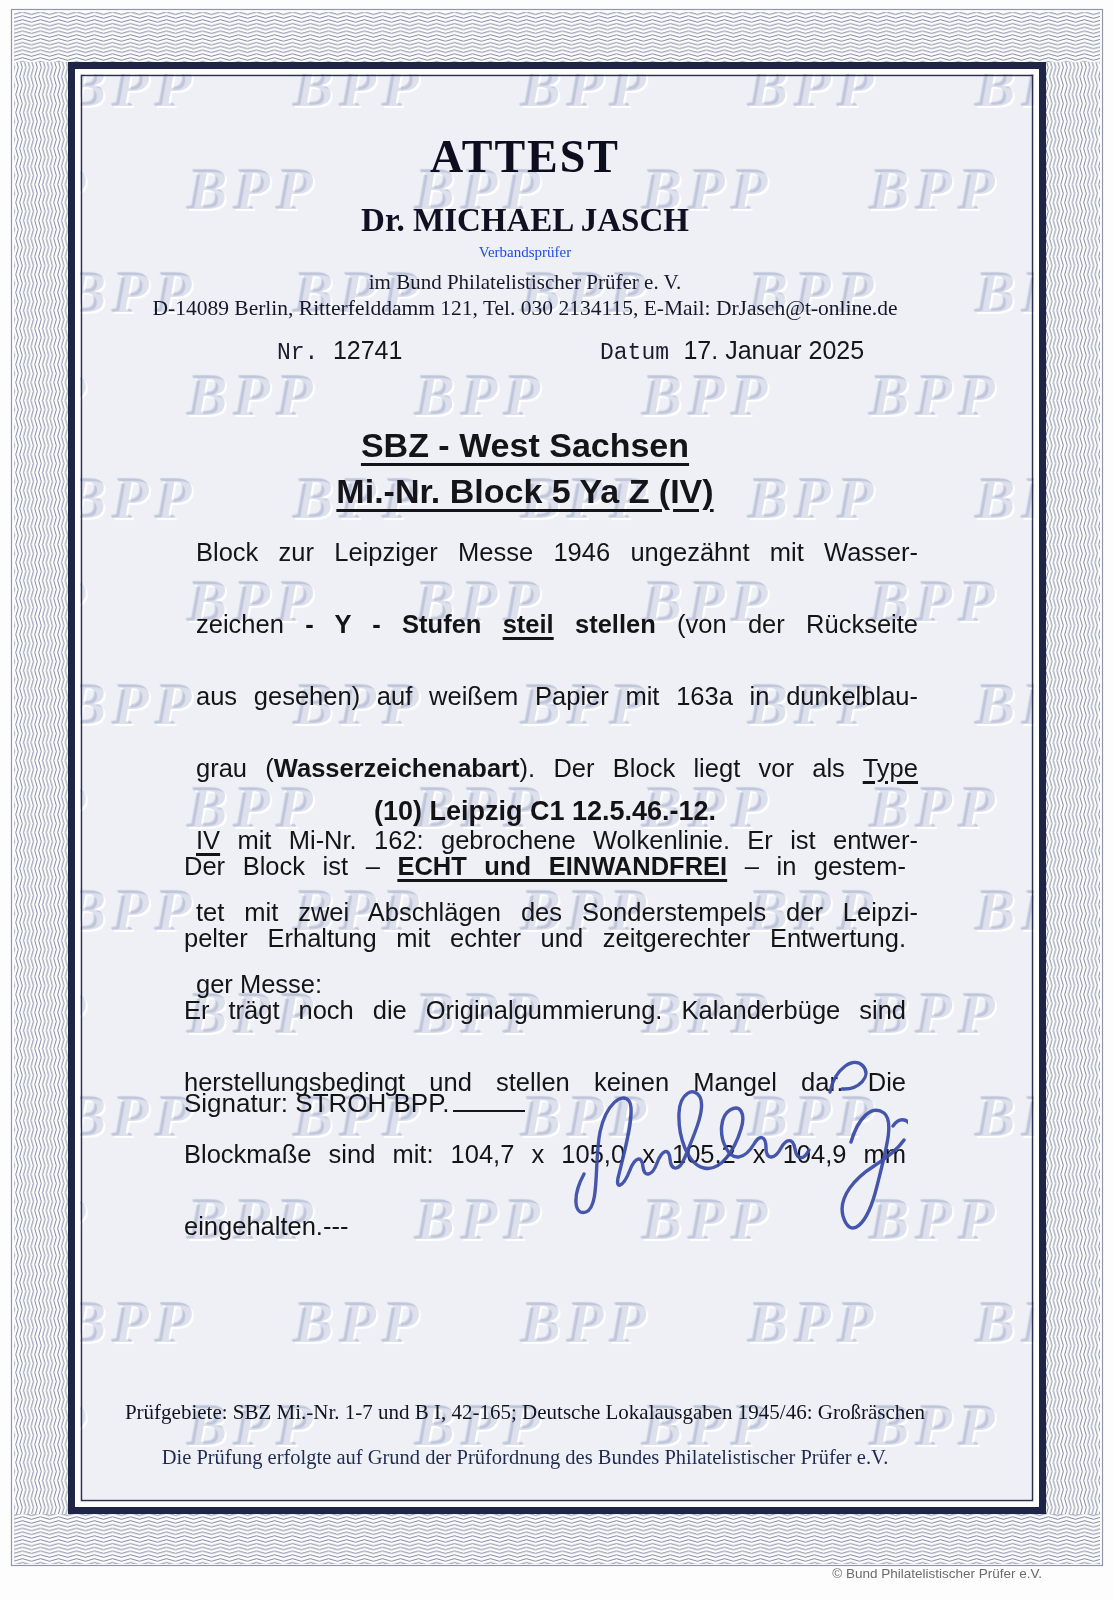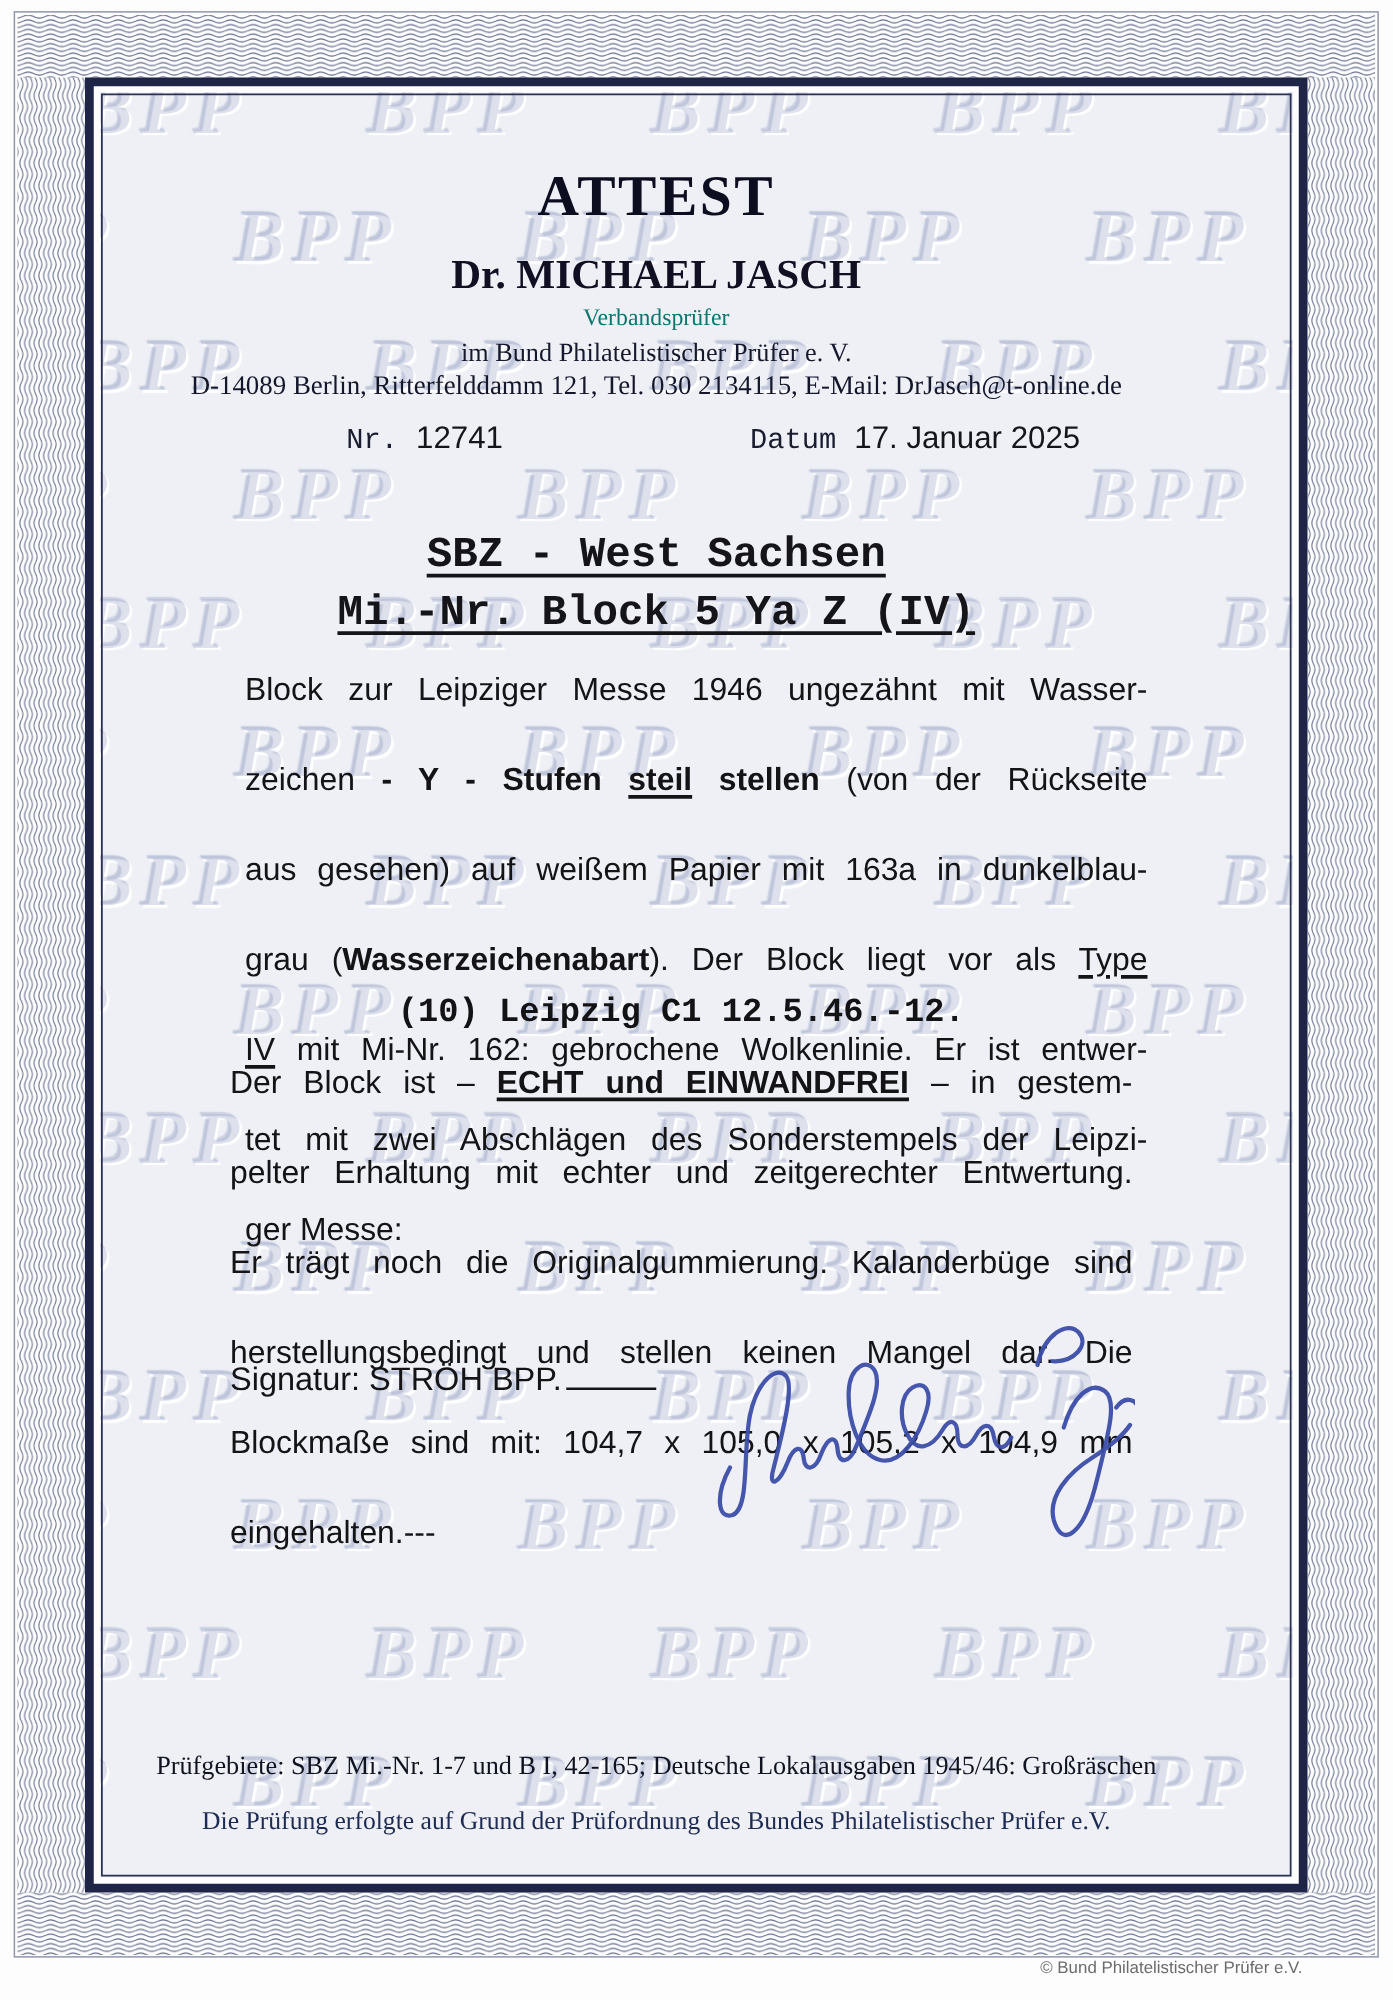--- a/index.html
+++ b/index.html
@@ -14,28 +14,28 @@
           font:italic bold 60px "Liberation Serif",serif;letter-spacing:6px;
           color:rgba(170,180,208,0.38);
           text-shadow:2px 2px 1px rgba(255,255,255,0.95), -1px -1px 1px rgba(138,150,186,0.35);}
   .wm-row span{margin-right:96px;}
 
   
   #border-svg{position:absolute;left:0;top:0;pointer-events:none;}
 
   
   #content{position:absolute;left:80px;top:74px;width:890px;height:1428px;}
-  .abs{position:absolute;left:0;width:100%;font-family:Liberation Mono, monospace;}
+  .abs{position:absolute;left:0;width:100%;}
   .ctr{text-align:center;}
 
   .heading{top:56px;font-family:"Liberation Serif",serif;font-weight:bold;
            font-size:46px;letter-spacing:2px;color:#0d0d20;}
   .ex-name{top:128px;font-family:"Liberation Serif",serif;font-weight:bold;
            font-size:33px;color:#101022;}
-  .ex-role{top:170px;font-family:"Liberation Serif",serif;font-size:19px;color:#0f766e;}
+  .ex-role{top:170px;font-family:"Liberation Serif",serif;font-size:15px;color:#1d4ed8;}
   .ex-org{top:196px;font-family:"Liberation Serif",serif;font-size:21px;color:#16182c;}
   .contact{top:222px;font-family:"Liberation Serif",serif;font-size:21.5px;color:#14162a;}
 
   .nr-block{position:absolute;top:262px;left:197px;white-space:nowrap;}
   .datum-block{position:absolute;top:262px;left:520px;white-space:nowrap;}
   .form-label{font-family:Liberation Mono, monospace;font-size:23px;color:#1a1c30;}
   .form-value{font-size:25px;color:#15151a;margin-left:10px;}
 
   .title1{top:352px;}
   .title2{top:398px;}

